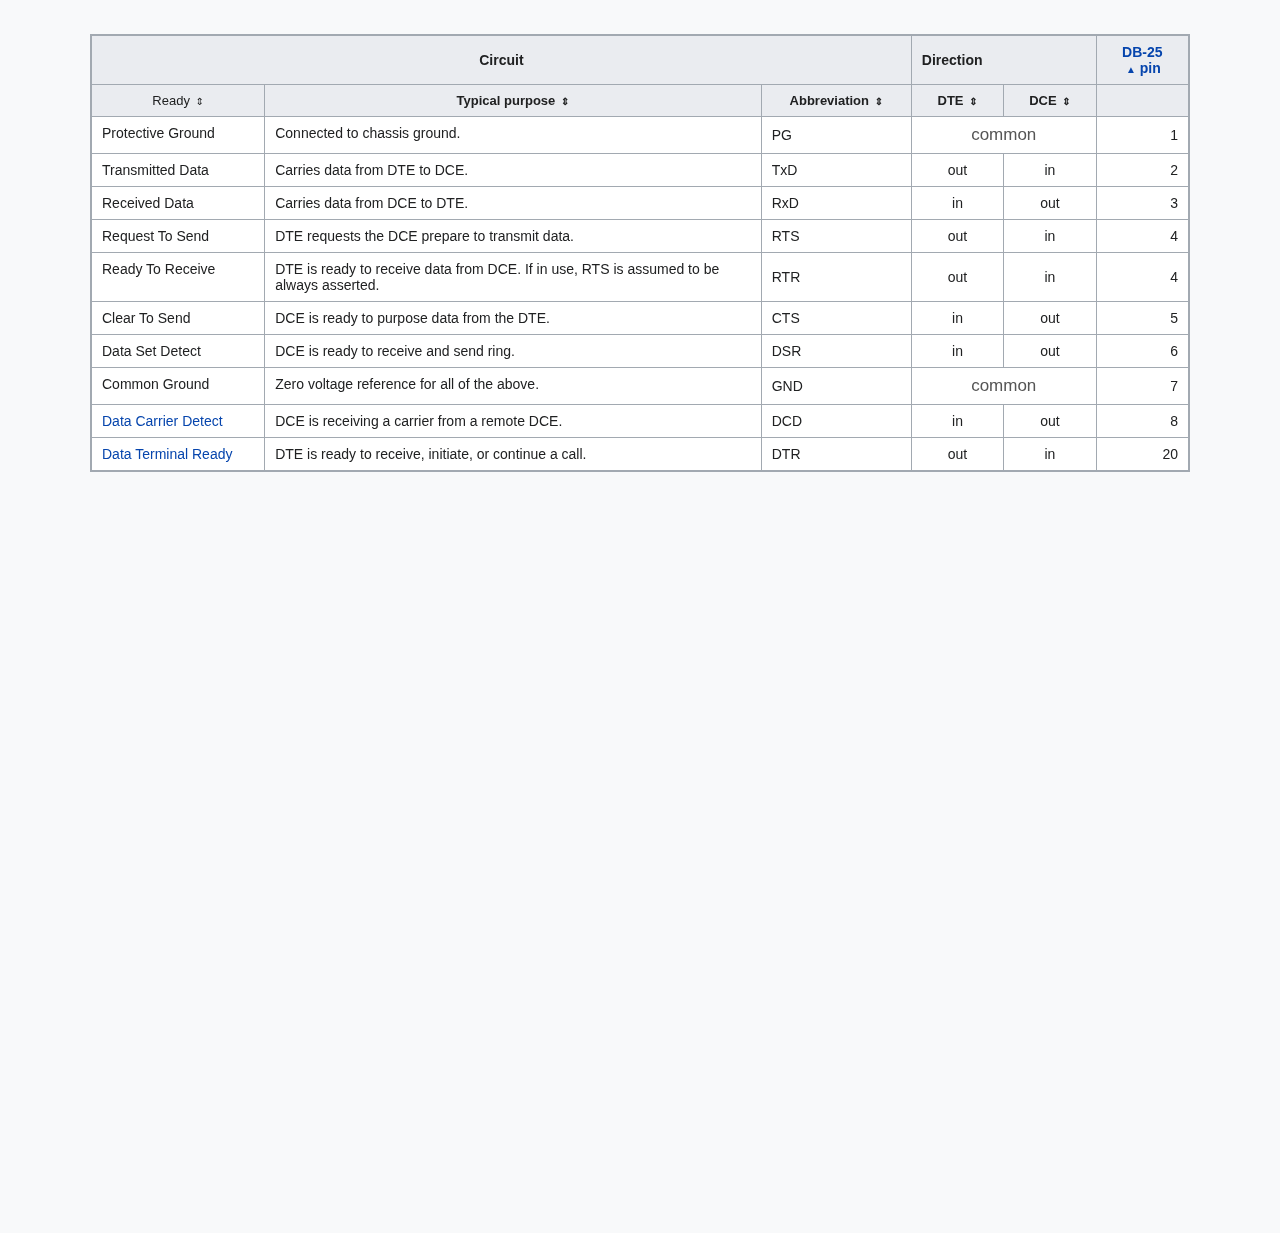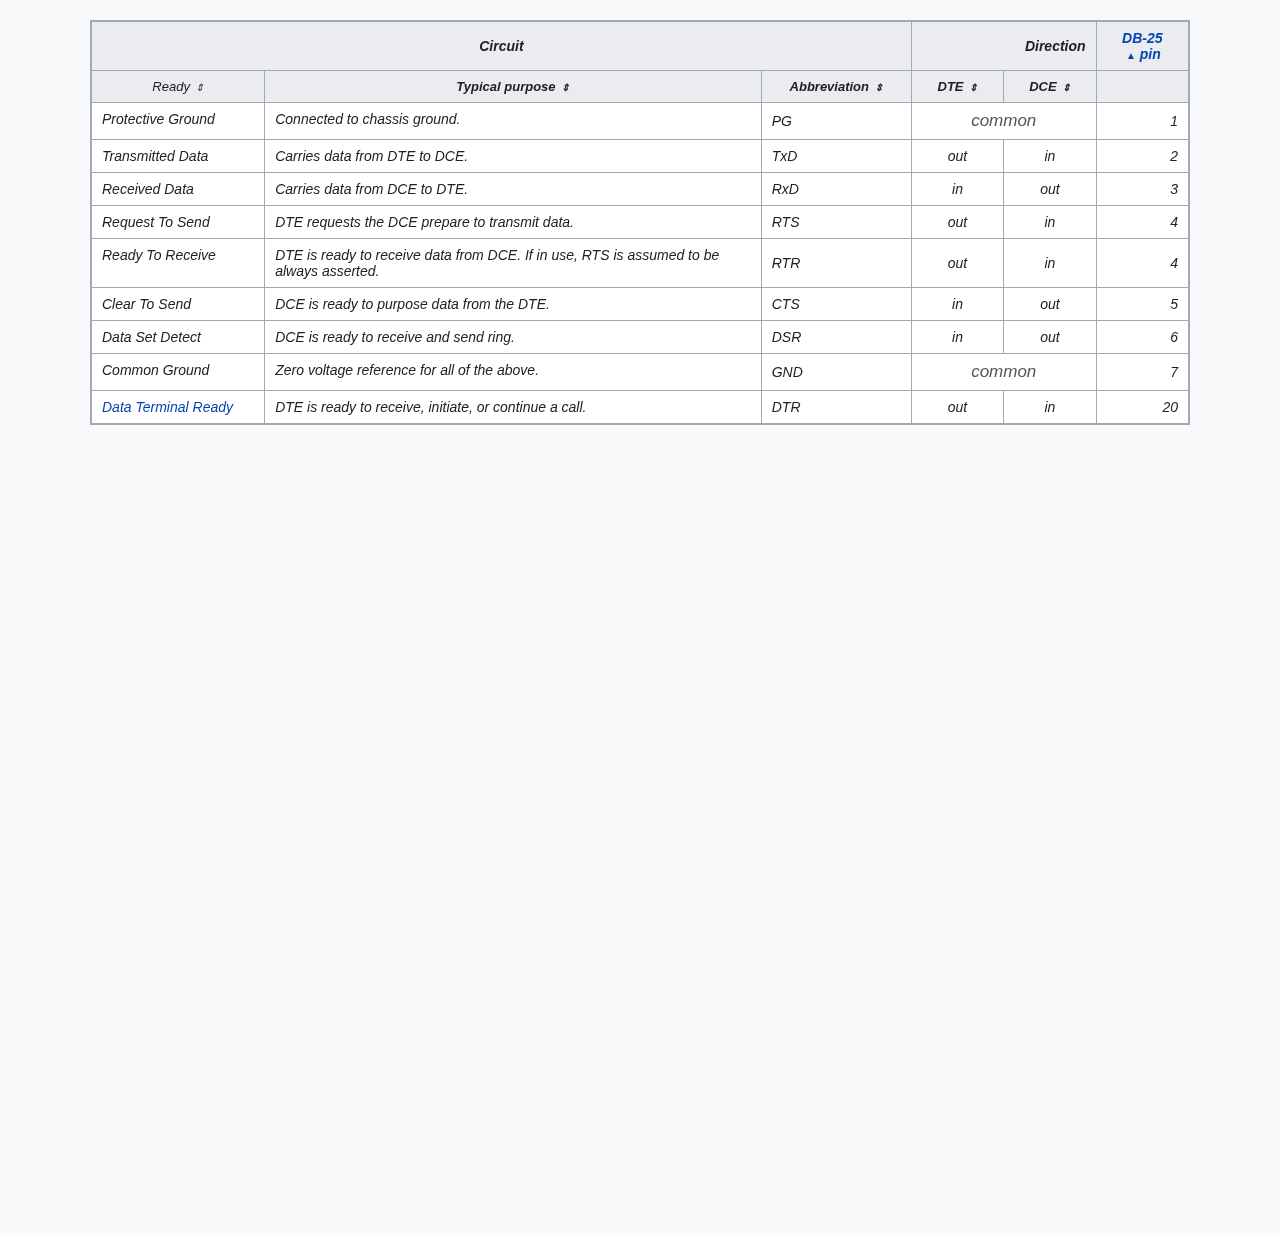--- a/index.html
+++ b/index.html
@@ -5,45 +5,44 @@
     * { box-sizing: border-box; margin: 0; padding: 0; }
     body {
       background: #f8f9fa;
       font-family: sans-serif;
       font-size: 14px;
       color: #202122;
       padding: 20px;
     }
     .table-wrapper {
       max-width: 1100px;
-      margin: 0 auto;
+      margin: 14px auto;
       border: 1px solid #a2a9b1;
       border-collapse: collapse;
-      font-style: italic;
     }
     table {
       width: 100%;
       border-collapse: collapse;
       background: #fff;
     }
     th, td {
       border: 1px solid #a2a9b1;
       padding: 8px 10px;
       vertical-align: middle;
     }
     thead th {
       background: #eaecf0;
       text-align: center;
       font-weight: bold;
     }
     .th-circuit {
       text-align: center;
     }
     .th-direction {
-      text-align: right;
+      text-align: left;
     }
     .th-db25 {
       text-align: center;
       color: #0645ad;
       vertical-align: top;
     }
     .col-name {
       width: 150px;
       vertical-align: top;
       font-weight: normal;
@@ -199,20 +198,30 @@
         </tr>
         <tr>
           <td class="col-name">Common Ground</td>
           <td class="col-purpose">Zero voltage reference for all of the above.</td>
           <td class="col-abbr">GND</td>
           <td colspan="2" class="common-cell">common</td>
           <td class="col-pin">7</td>
         </tr>
         <tr>
           <td class="col-name">
+            <a href="#" class="name-link">Data Carrier Detect</a>
+          </td>
+          <td class="col-purpose">DCE is receiving a carrier from a remote DCE.</td>
+          <td class="col-abbr">DCD</td>
+          <td class="col-dte">in</td>
+          <td class="col-dce">out</td>
+          <td class="col-pin">8</td>
+        </tr>
+        <tr>
+          <td class="col-name">
             <a href="#" class="name-link">Data Terminal Ready</a>
           </td>
           <td class="col-purpose">DTE is ready to receive, initiate, or continue a call.</td>
           <td class="col-abbr">DTR</td>
           <td class="col-dte">out</td>
           <td class="col-dce">in</td>
           <td class="col-pin">20</td>
         </tr>
       </tbody>
   </table>

